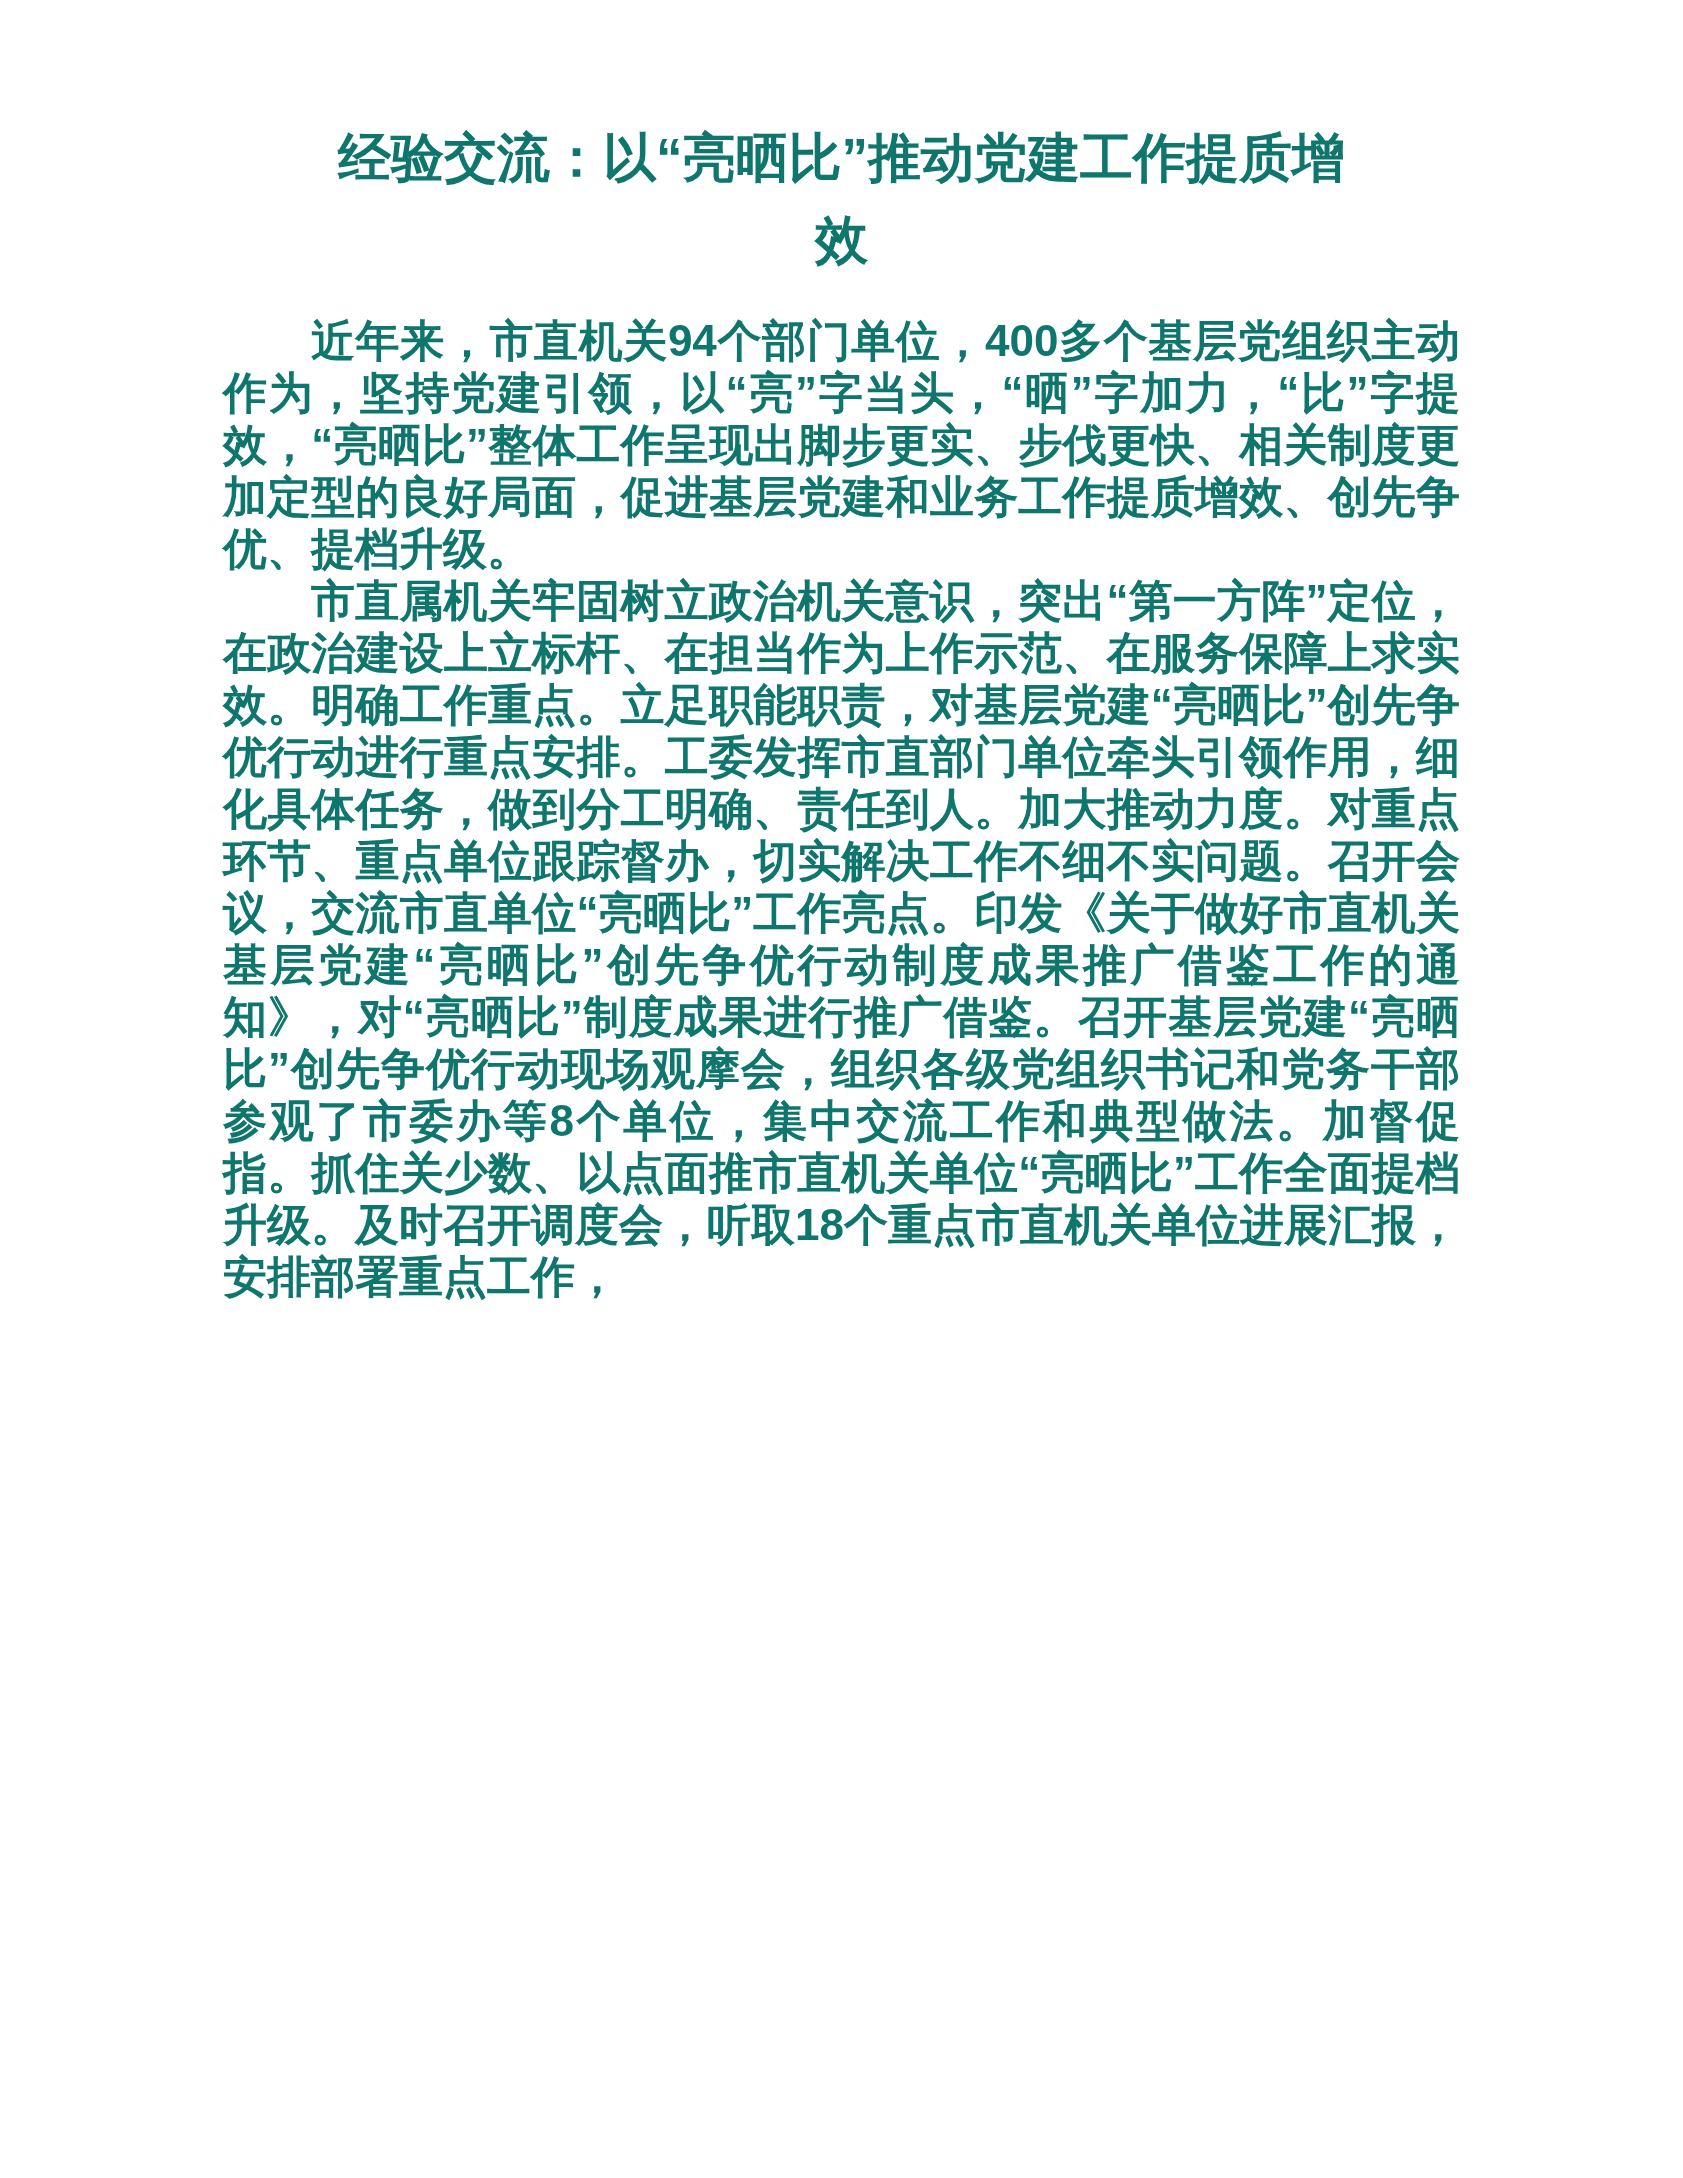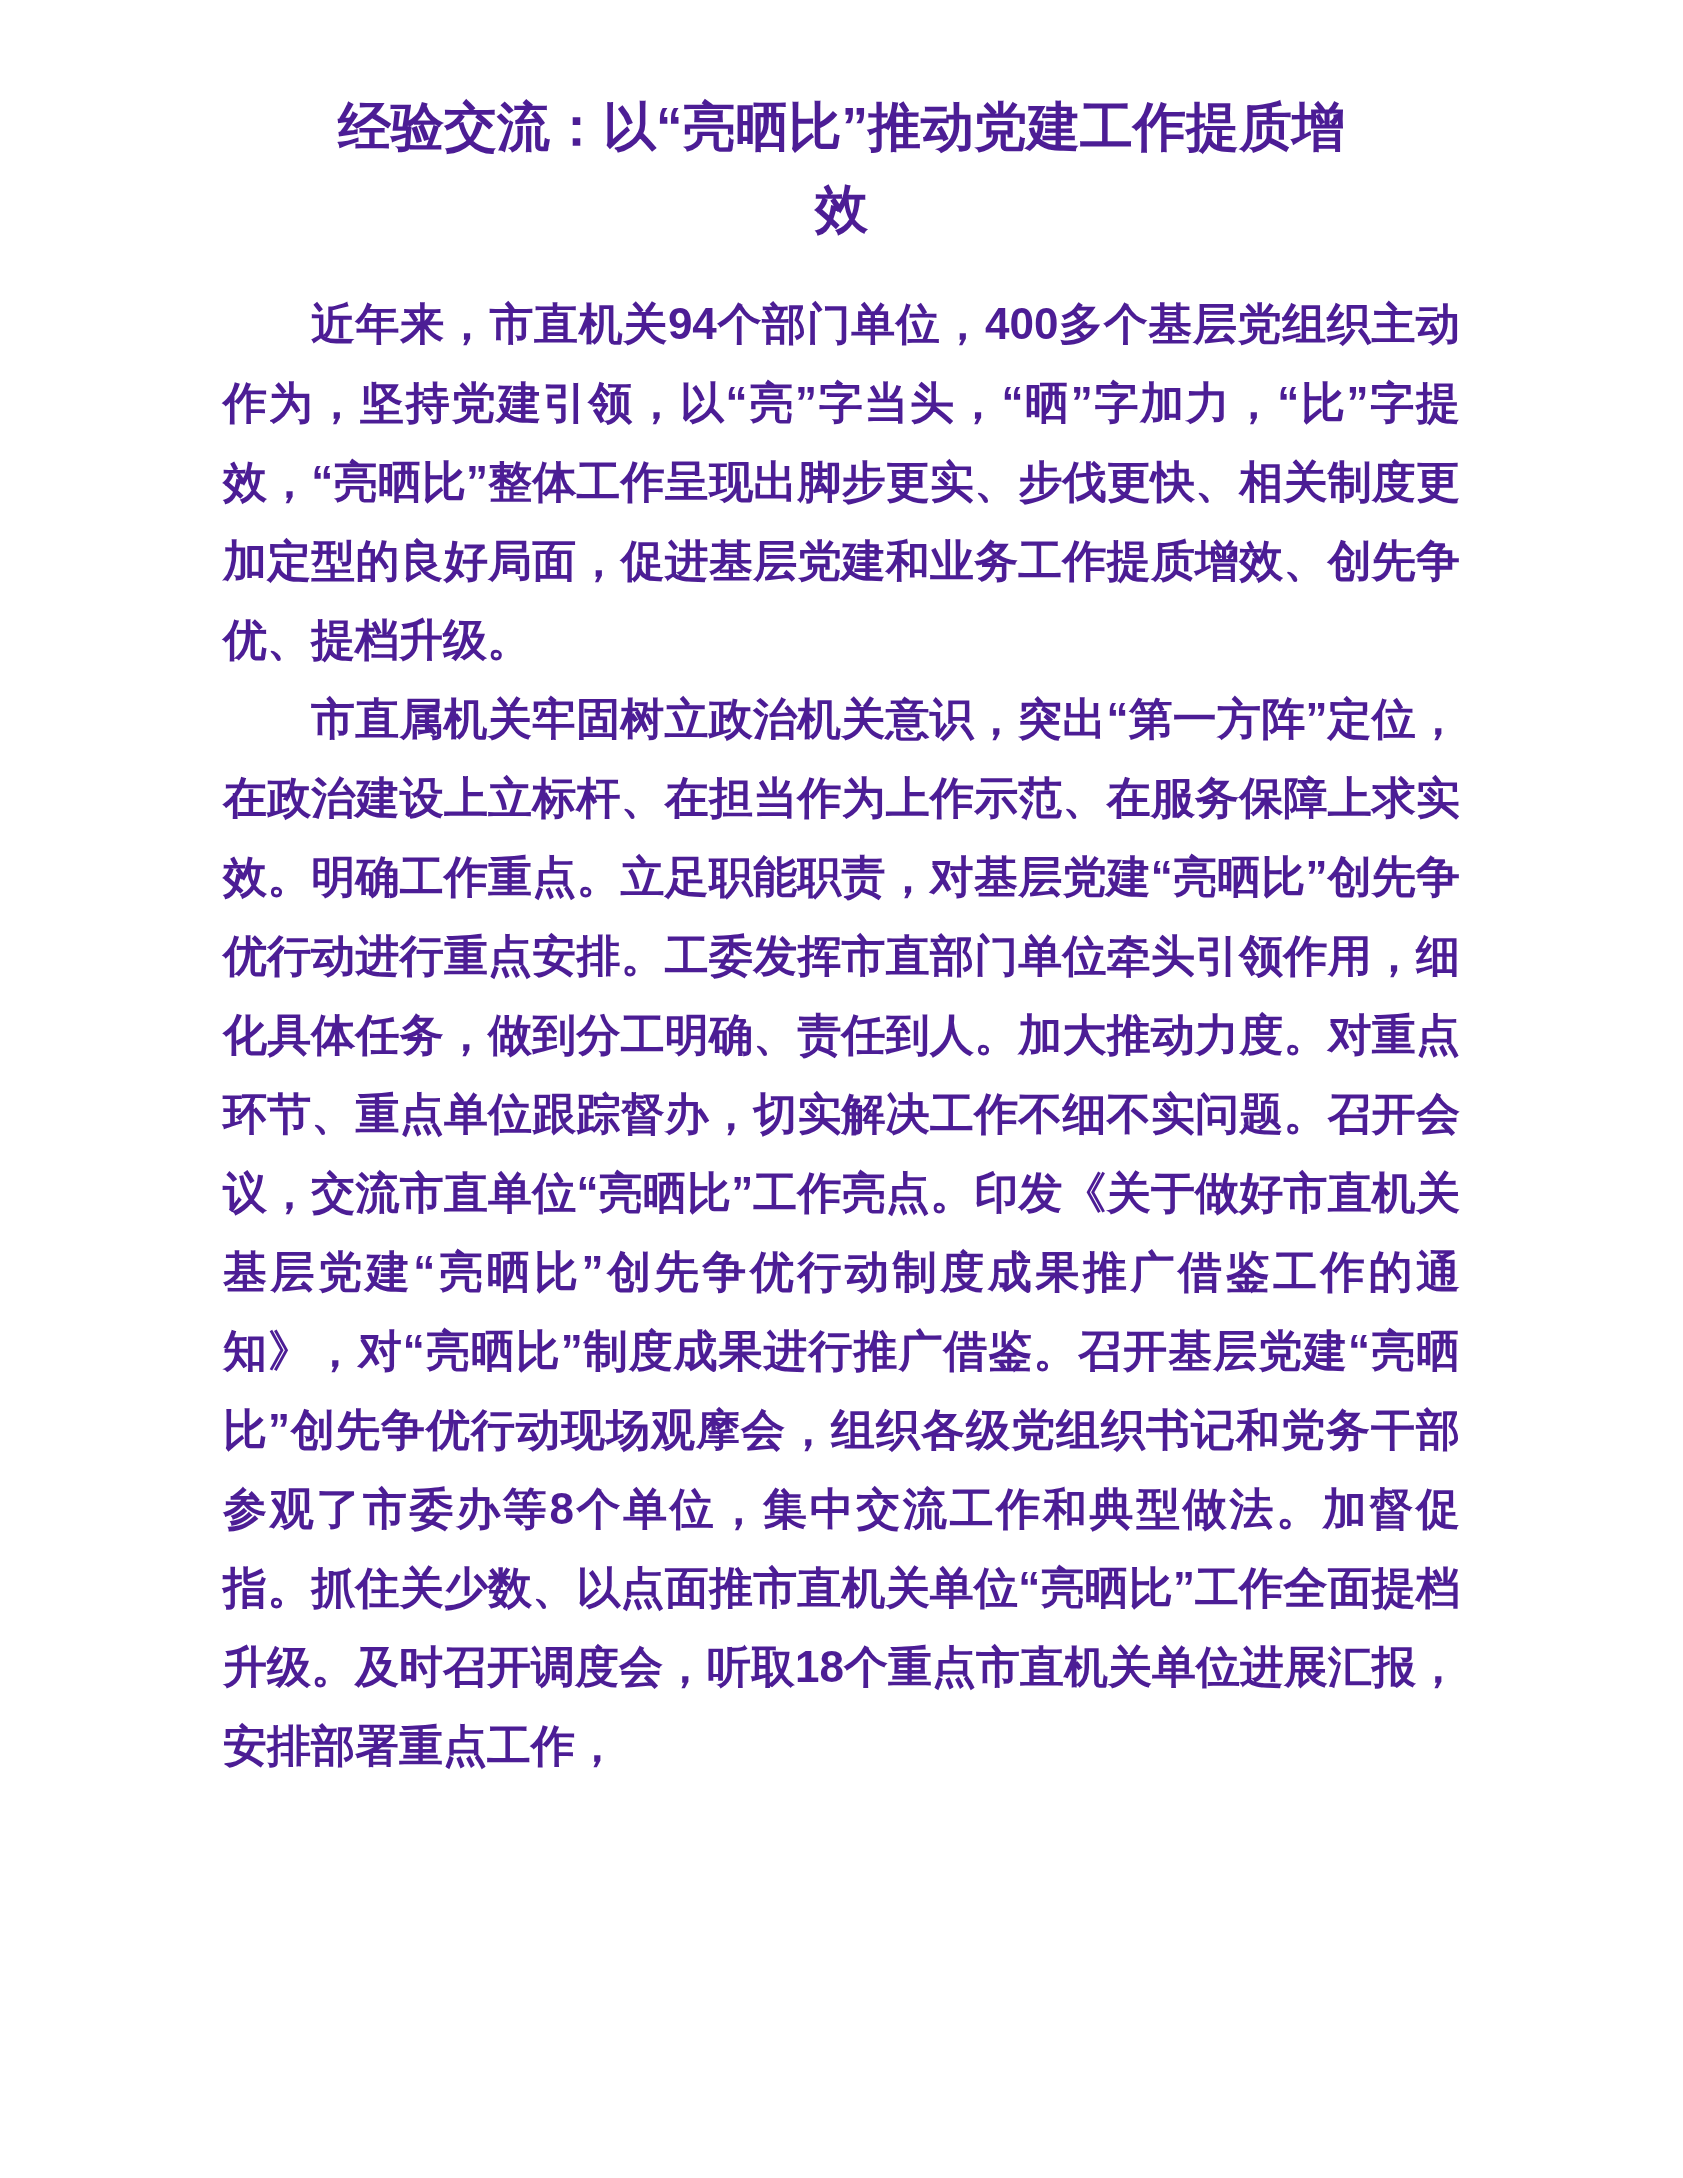--- a/index.html
+++ b/index.html
@@ -6,38 +6,38 @@
     margin: 0;
     padding: 0;
     background: #ffffff;
   }
   .page {
     position: relative;
     width: 1683px;
     height: 2178px;
     box-sizing: border-box;
     background: #ffffff;
-    padding: 86px 223px 0 223px;
+    padding: 117px 223px 0 223px;
     font-family: "Liberation Sans", sans-serif;
-    color: #4c1d95;
+    color: #0f766e;
     overflow: hidden;
   }
   .doc-title {
     font-size: 53px;
     line-height: 1.55;
     font-weight: 700;
     text-align: center;
     margin: 0 0 34px 0;
   }
   .doc-title .title-line {
     display: block;
   }
   .doc-body p {
     font-size: 44px;
-    line-height: 79px;
+    line-height: 52px;
     font-weight: 700;
     text-align: justify;
     text-indent: 2em;
     margin: 0;
     word-break: break-all;
   }
   .doc-body p.section-heading {
     margin: 30px 0 30px 0;
   }
 </style>

